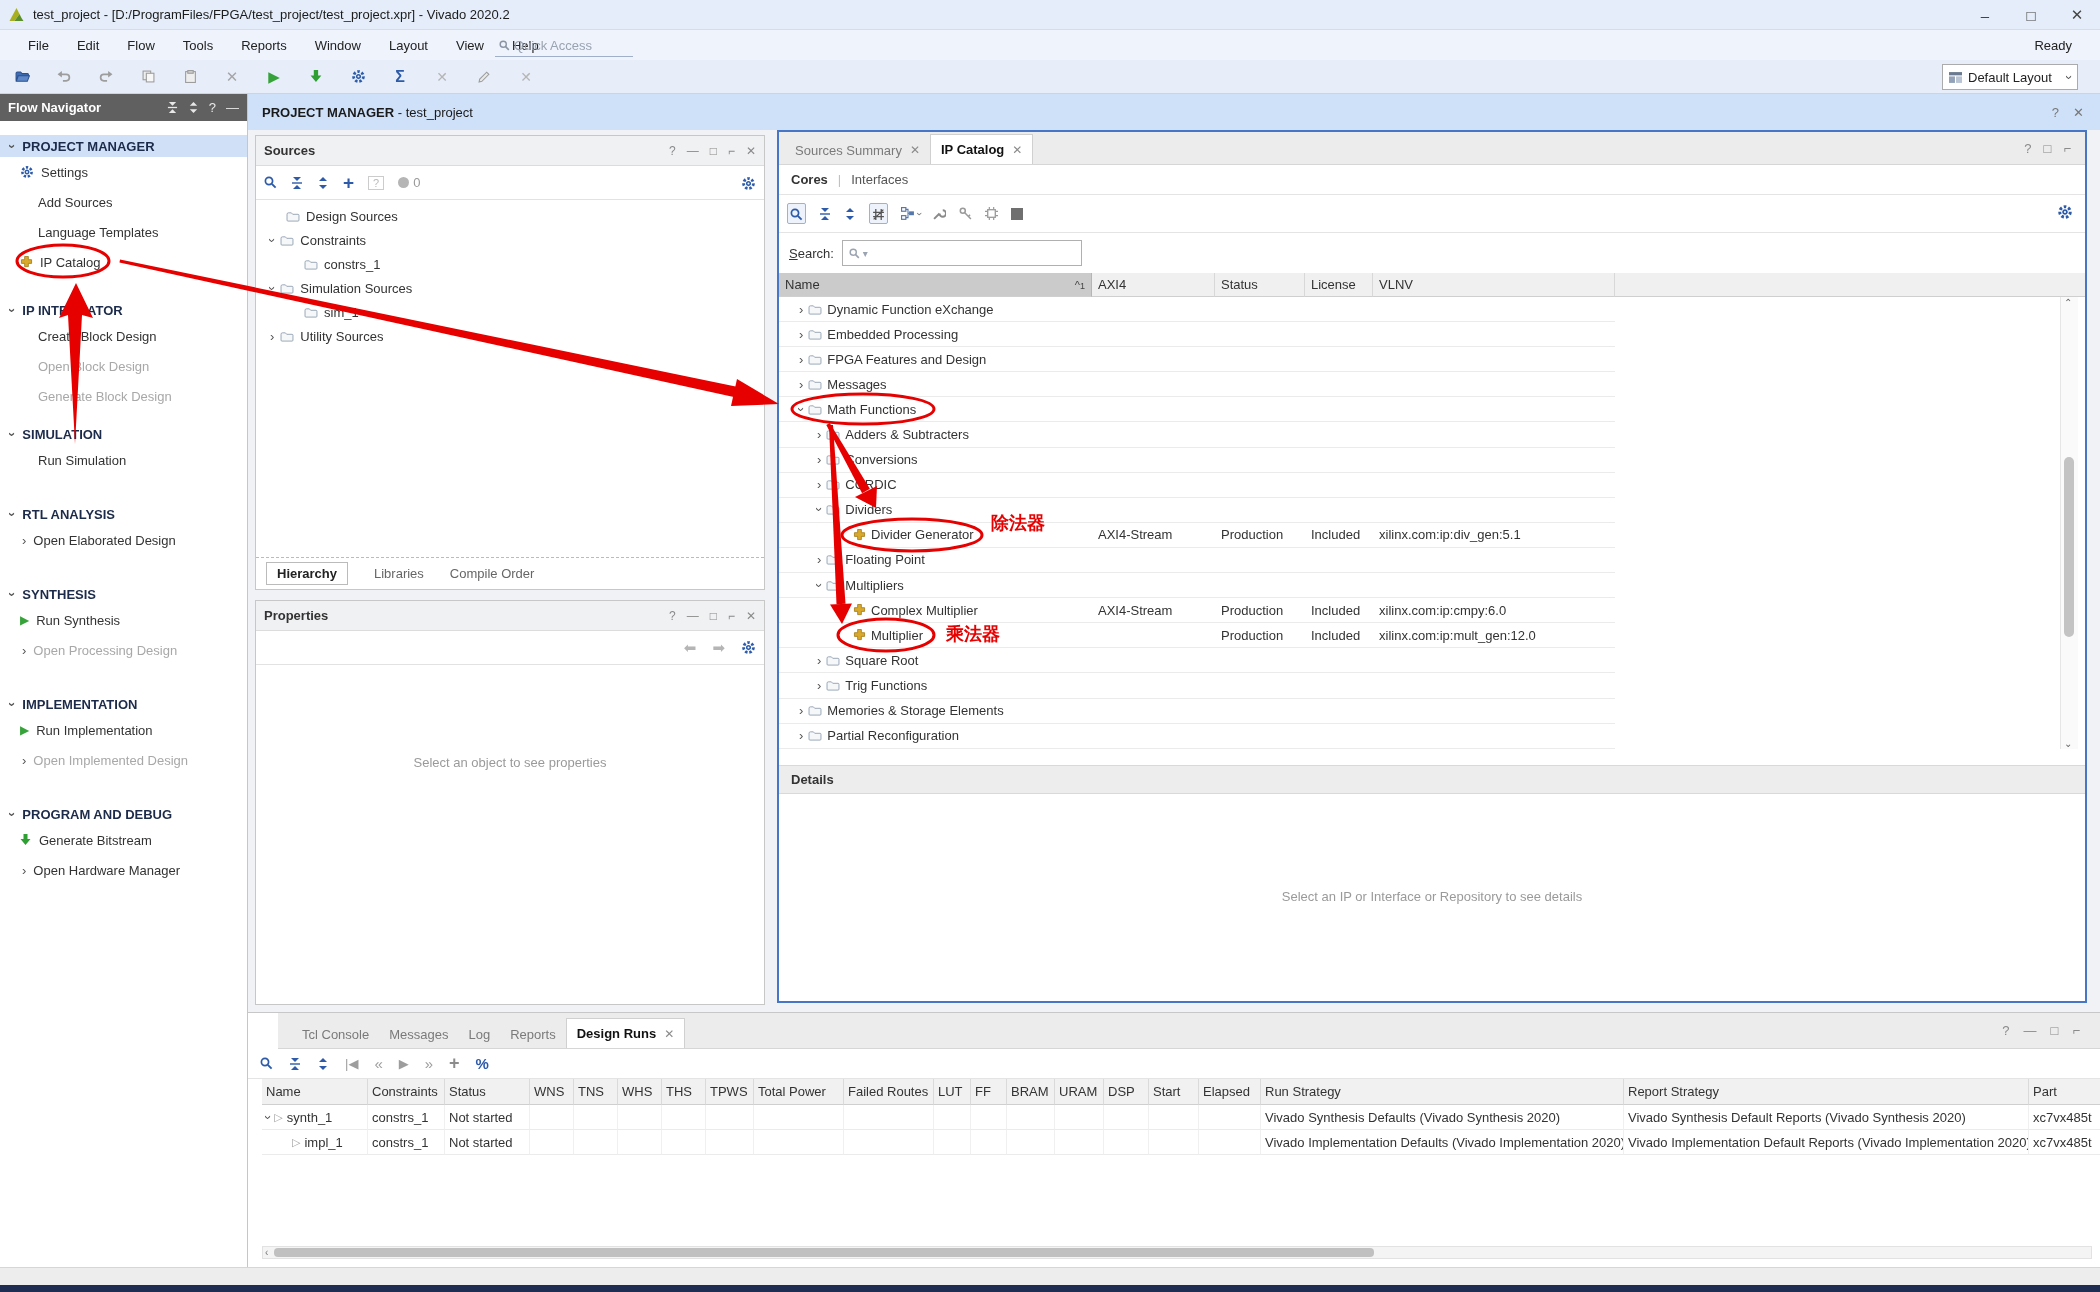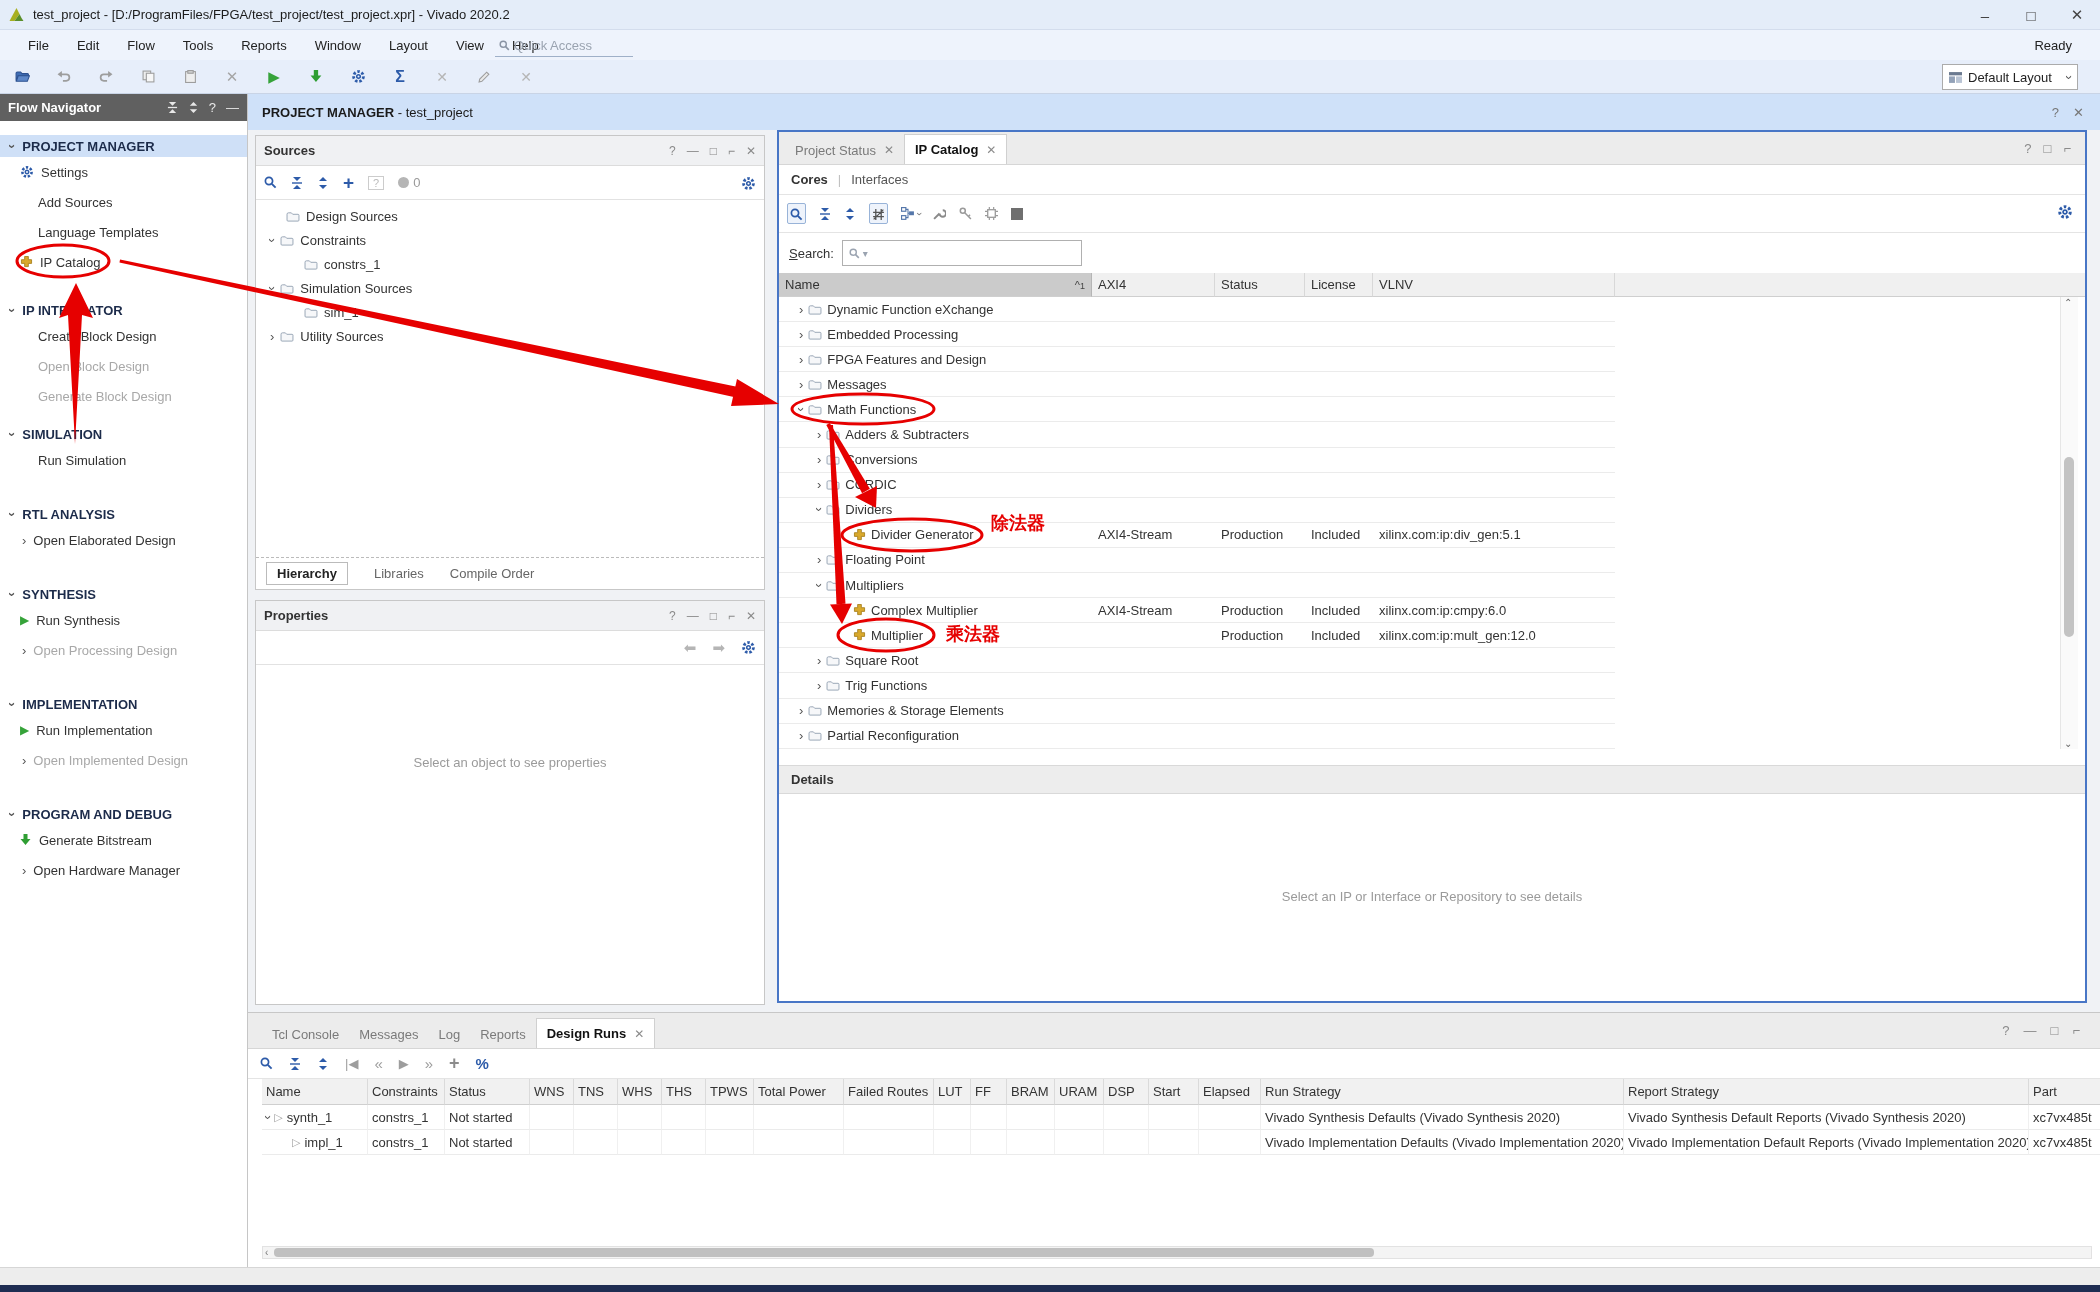--- a/index.html
+++ b/index.html
@@ -88,21 +88,21 @@
   .namecell{gap:5px;}
   .ilv1{padding-left:20px!important;} .ilv2{padding-left:38px!important;} .ilv3{padding-left:74px!important;}
   .ipscroll{position:absolute;right:8px;top:167px;width:17px;height:452px;background:#fafafa;border-left:1px solid #e6e6e6;}
   .ipscroll .th{position:absolute;left:3px;top:160px;width:10px;height:180px;background:#c3c3c3;border-radius:5px;}
   .ipscroll .a{position:absolute;left:3px;color:#666;font-size:11px;}
   .detheadbar{height:29px;background:#ededed;border-top:1px solid #d9d9d9;border-bottom:1px solid #d9d9d9;display:flex;align-items:center;padding-left:12px;}
   .detbody{height:205px;display:flex;align-items:center;justify-content:center;color:#9a9a9a;background:#fff;}
 
   
   .botpanel{left:248px;top:1012px;width:1852px;height:255px;background:#fff;border-top:1px solid #c7c7c7;}
-  .bottabs{height:36px;background:#ececec;border-bottom:1px solid #d6d6d6;display:flex;align-items:flex-end;padding-left:14px;}
+  .bottabs{height:36px;background:#ececec;border-bottom:1px solid #d6d6d6;display:flex;align-items:flex-end;padding-left:14px;margin-left:30px;}
   .bottabs .picons{margin-left:auto;margin-right:20px;display:flex;gap:14px;color:#8a8a8a;align-self:center;}
   .bottool{height:30px;display:flex;align-items:center;gap:16px;padding-left:12px;border-bottom:1px solid #e4e4e4;}
   .rgrid{display:grid;grid-template-columns:106px 77px 85px 44px 44px 44px 44px 48px 90px 90px 37px 36px 48px 49px 45px 50px 62px 363px 405px 1fr;padding-left:14px;}
   .rhead{height:26px;}
   .rhead .hc{background:#f1f1f1;border-right:1px solid #dadada;border-bottom:1px solid #cfcfcf;display:flex;align-items:center;padding-left:4px;}
   .rrow{height:25px;}
   .rrow .c{border-bottom:1px solid #ebebeb;border-right:1px solid #f0f0f0;display:flex;align-items:center;padding-left:4px;overflow:hidden;white-space:nowrap;}
   .hscroll{position:absolute;left:14px;bottom:8px;width:1830px;height:13px;background:#f4f4f4;border:1px solid #e2e2e2;display:flex;align-items:center;}
   .hscroll .th{margin-left:6px;width:1100px;height:9px;background:#c0c0c0;border-radius:4px;}
 
@@ -514,21 +514,21 @@
     <svg class="ic" width="15" height="15" style="color:#2d5ba9">
           <use href="#i-gear"></use>
         </svg>
   </div>
   <div class="propempty">Select an object to see properties</div>
 </div>
 
 <div class="abs ippanel">
   <div class="iptabs">
     <div class="iptab">
-          <span>Project Status</span>
+          <span>Sources Summary</span>
           <span class="x">✕</span>
         </div>
     <div class="iptab act">
           <span>IP Catalog</span>
           <span class="x">✕</span>
         </div>
     <span style="margin-left:auto;margin-right:14px;align-self:center;display:flex;gap:12px;color:#8a8a8a">
           <span>?</span>
           <span>□</span>
           <span>⌐</span>

